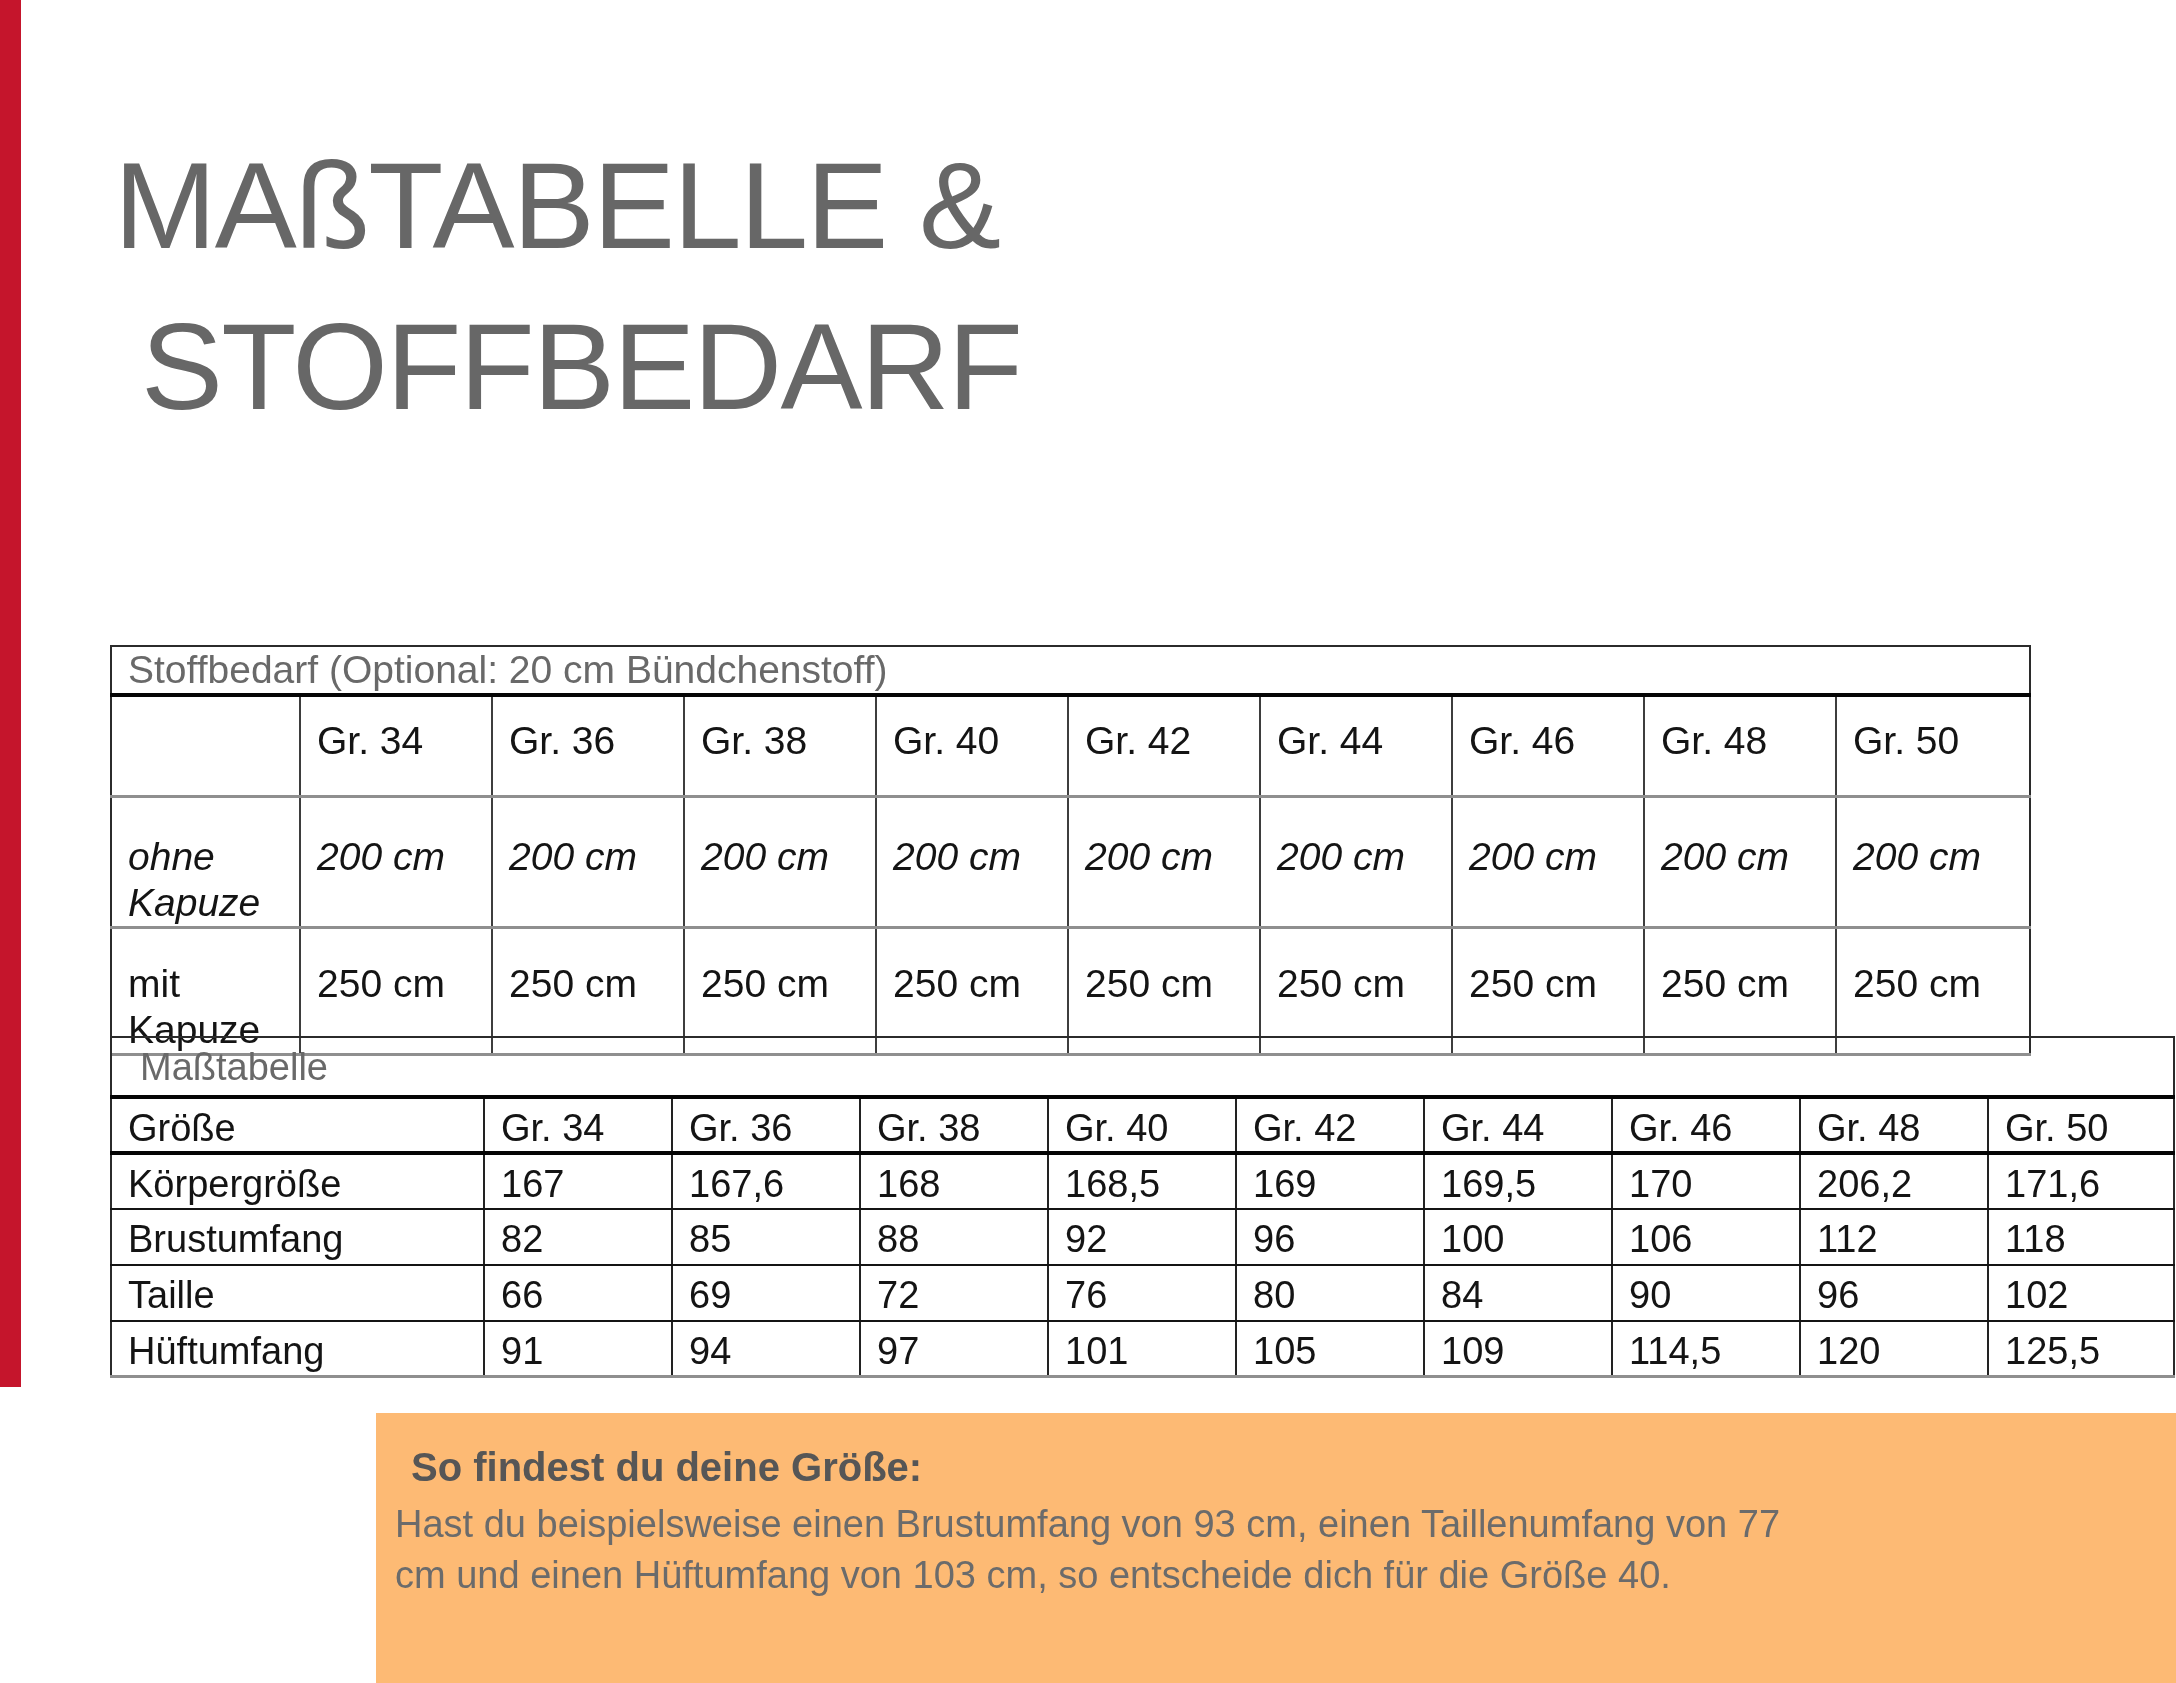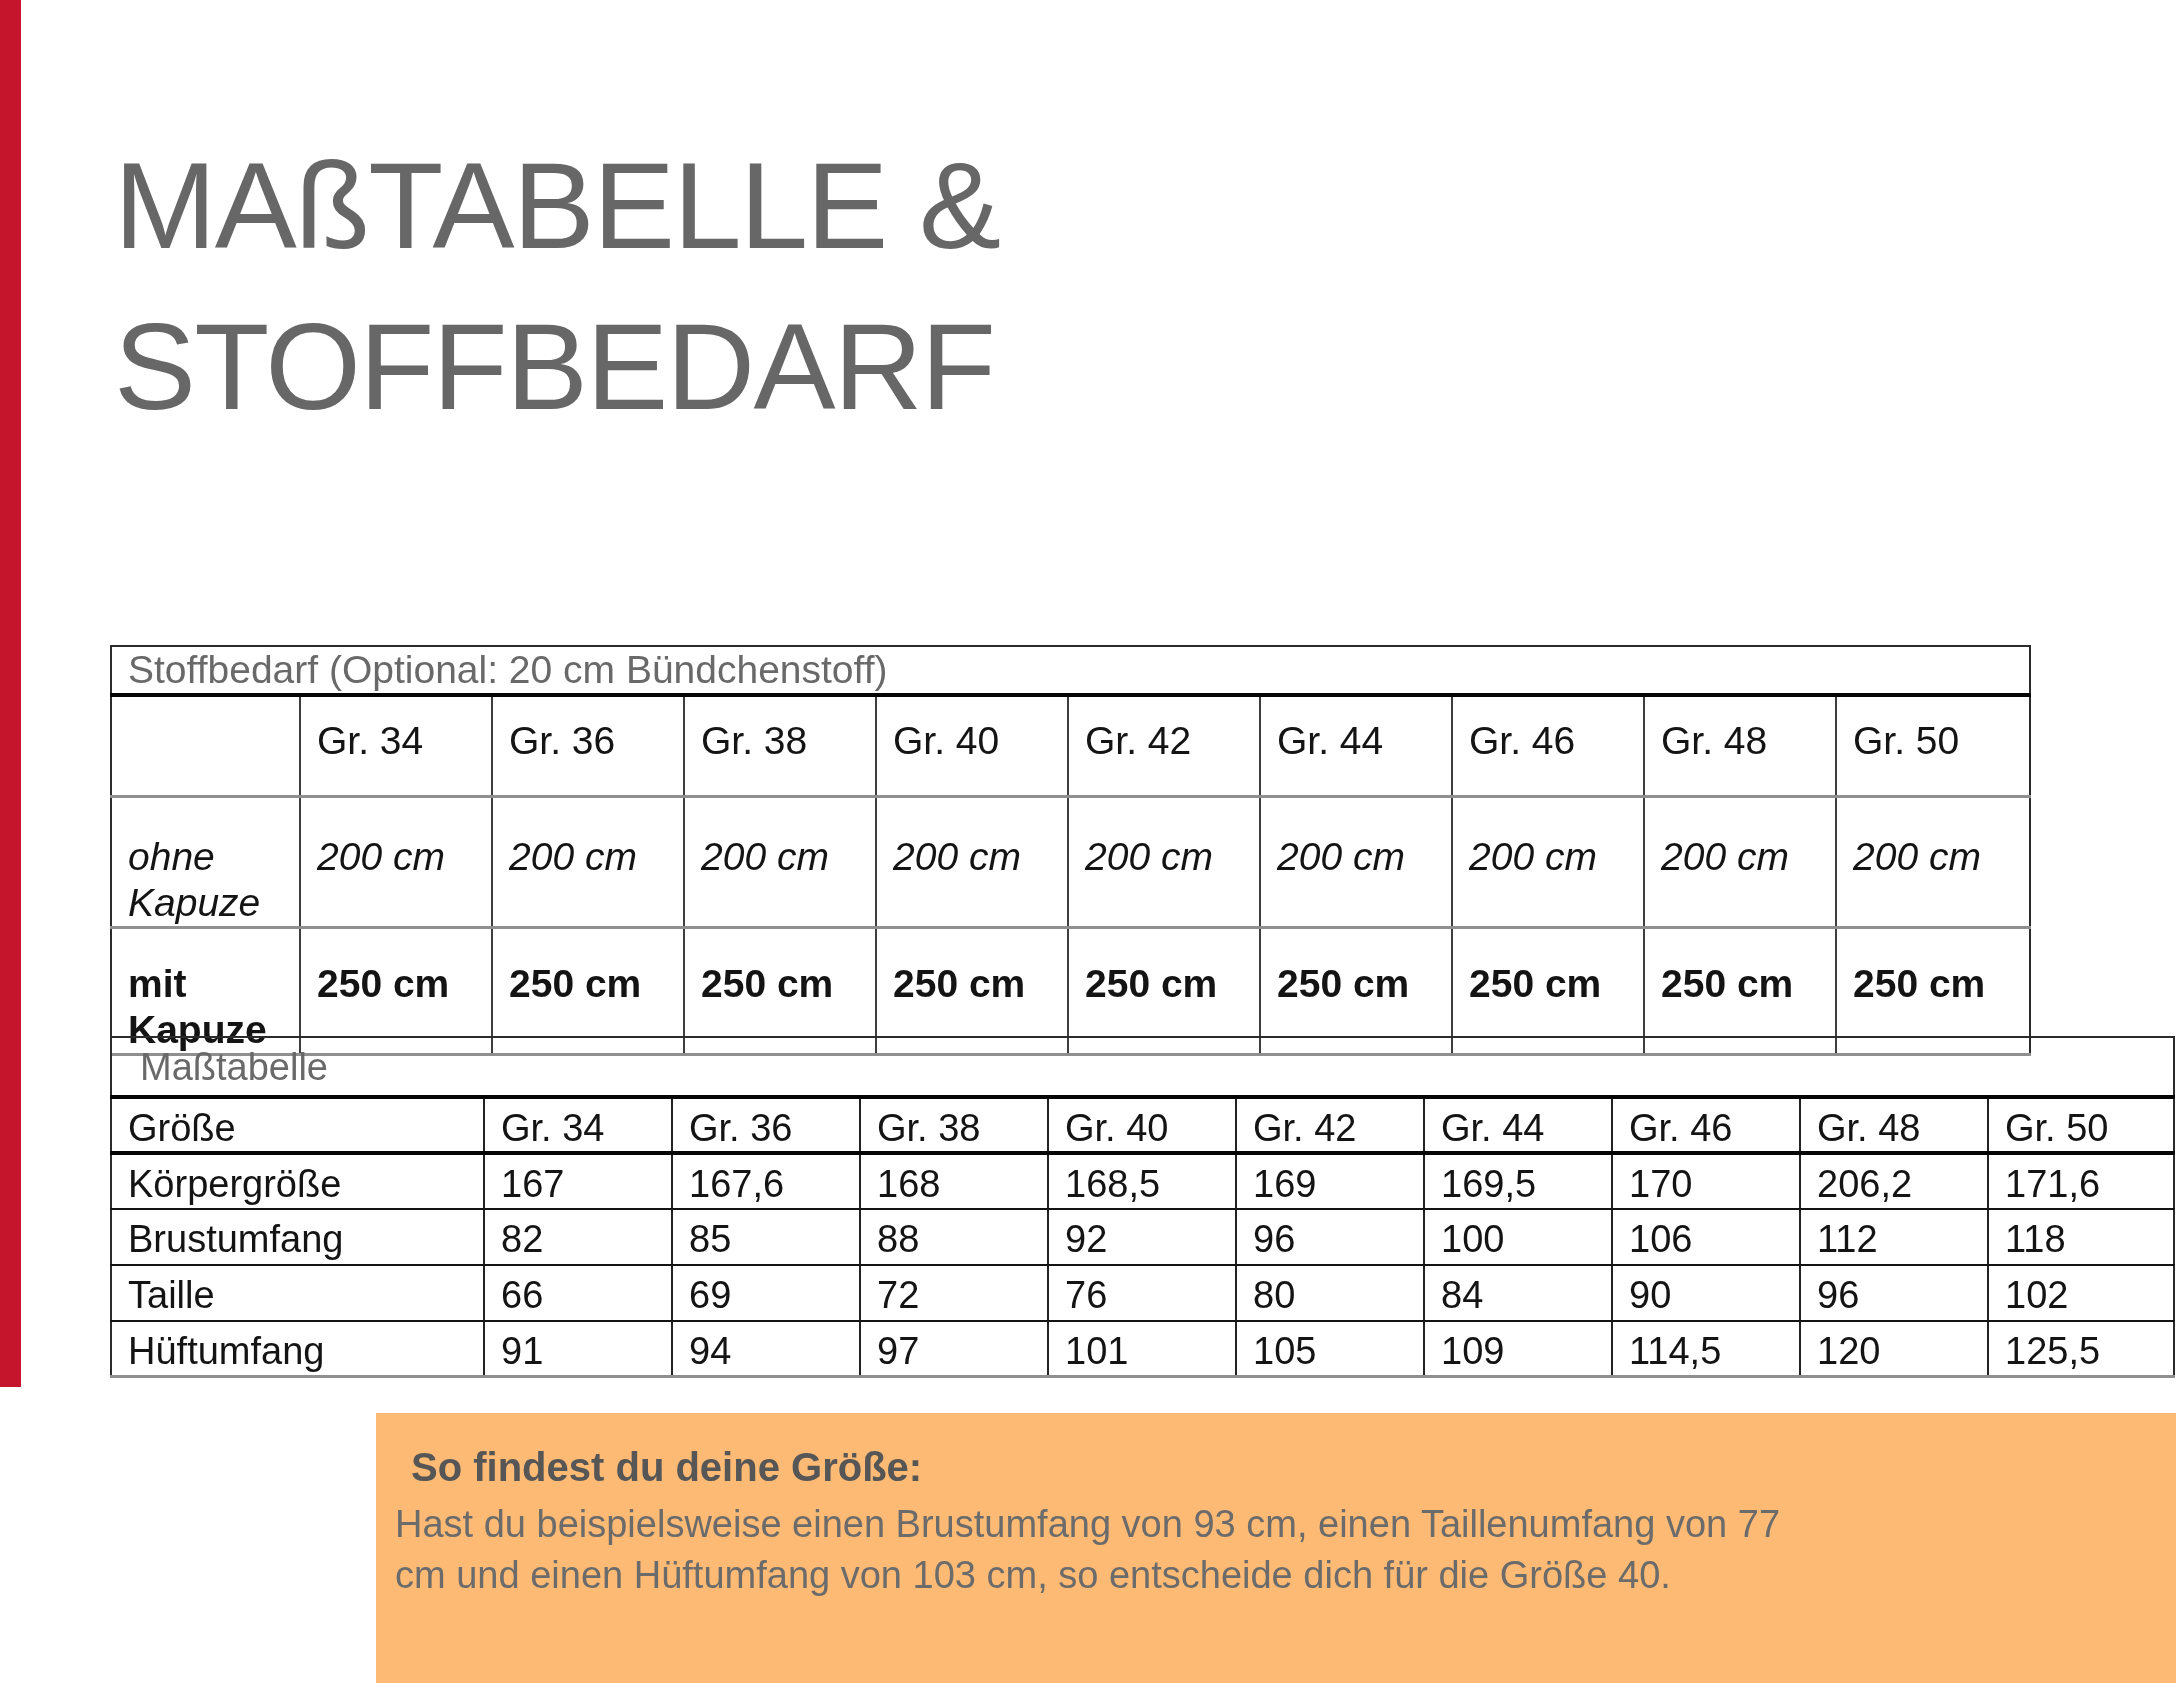--- a/index.html
+++ b/index.html
@@ -10,21 +10,21 @@
   }
   .accent-stripe {
     position:absolute; left:0; top:0; width:21px; height:1387px;
     background:#c5152c;
   }
   .page-title {
     position:absolute; left:114px; line-height:1; font-size:123px;
     color:#676767; letter-spacing:-1.8px; white-space:nowrap;
   }
   .title-line1 { top:144px; }
-  .title-line2 { top:305px; }
+  .title-line2 { top:305px;margin-left:27px; }
 
   table.t {
     position:absolute; border-collapse:collapse; table-layout:fixed;
     border:2.6px solid #2b2b2b; border-bottom:3.5px solid #8f8f8f;
   }
   table.t td {
     padding:0 7px 0 16px; vertical-align:top; overflow:hidden;
     font-size:39px; color:#141414; line-height:1.18;
   }
   td.ttitle {
@@ -33,21 +33,21 @@
     white-space:nowrap;
   }
 
   
   #t1 { left:110px; top:645px; width:1921px; }
   #t1 tr.hrow  { height:101px; }
   #t1 tr.drow1 { height:107px; }
   #t1 tr.drow2 { height:95px; }
   #t1 tr.hrow td  { border-bottom:3.5px solid #8f8f8f; padding-top:21px; }
   #t1 tr.drow1 td { border-bottom:3.5px solid #8f8f8f; padding-top:36px;font-style:italic; }
-  #t1 tr.drow2 td { padding-top:32px;font-weight:bold; }
+  #t1 tr.drow2 td { padding-top:32px; }
   #t1 tr.hrow td:not(:first-child),
   #t1 tr.drow1 td:not(:first-child),
   #t1 tr.drow2 td:not(:first-child) { border-left:2.6px solid #3d3d3d; }
 
   
   #t2 { left:110px; top:1036px; width:2065px; }
   #t2 td.ttitle { padding-top:7px; padding-bottom:5.3px;padding-left:28px; }
   #t2 tr.hrow  { height:54px; }
   #t2 tr.mrow  { height:56px; }
   #t2 td { font-size:38px; padding-top:7px; }

